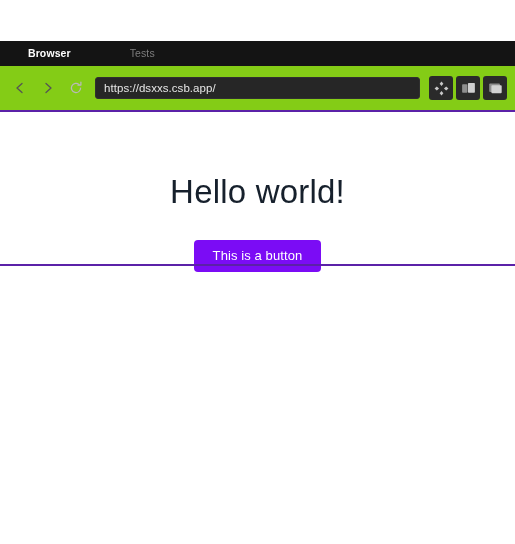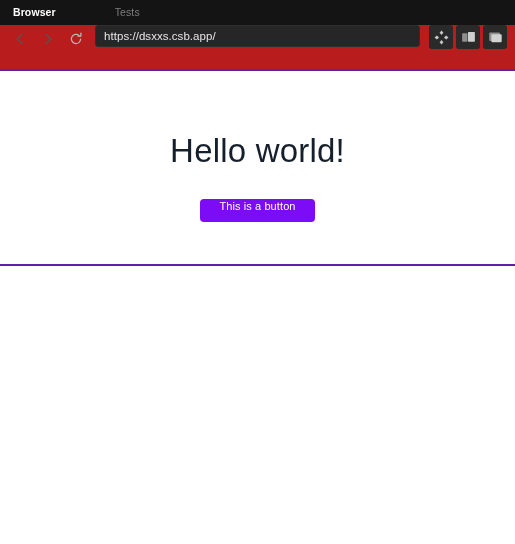--- a/index.html
+++ b/index.html
@@ -24,22 +24,23 @@
     flex-direction: column;
     background: #ffffff;
   }
 
   
   .tabstrip {
     height: 25px;
     min-height: 25px;
     background: #141414;
     display: flex;
-    padding: 0 0 0 13px;
+    padding: 0 0 0 28px;
     box-sizing: border-box;
+    margin-top: 41px;
   }
   .tab {
     font-size: 10.5px;
     letter-spacing: 0.1px;
     line-height: 25px;
     height: 25px;
     user-select: none;
     white-space: nowrap;
   }
   .tab.active {
@@ -49,23 +50,23 @@
   .tab.inactive {
     color: #7d7d7d;
     font-weight: normal;
     margin-left: 59px;
   }
 
   
   .toolbar {
     height: 44px;
     min-height: 44px;
-    background: #b91c1c;
-    display: flex;
-    align-items: flex-start;
+    background: #84cc16;
+    display: flex;
+    align-items: center;
     padding: 0 8px 0 6px;
     box-sizing: border-box;
   }
   .navbtn {
     width: 28px;
     height: 28px;
     display: flex;
     align-items: center;
     justify-content: center;
     border: 0;
@@ -156,23 +157,23 @@
     text-align: center;
     user-select: none;
   }
   .cta {
     margin-top: 30px;
     background: #7b0cf5;
     color: #ffffff;
     border: 0;
     border-radius: 4px;
     font-family: "Liberation Sans", sans-serif;
-    font-size: 11px;
+    font-size: 13px;
     line-height: 1;
-    padding: 2px 19px 10px 19px;
+    padding: 9px 19px 10px 19px;
     cursor: pointer;
     letter-spacing: 0.1px;
   }
 </style>
 </head>
 <body>
 
 <div id="app">
 
   <div class="tabstrip">

